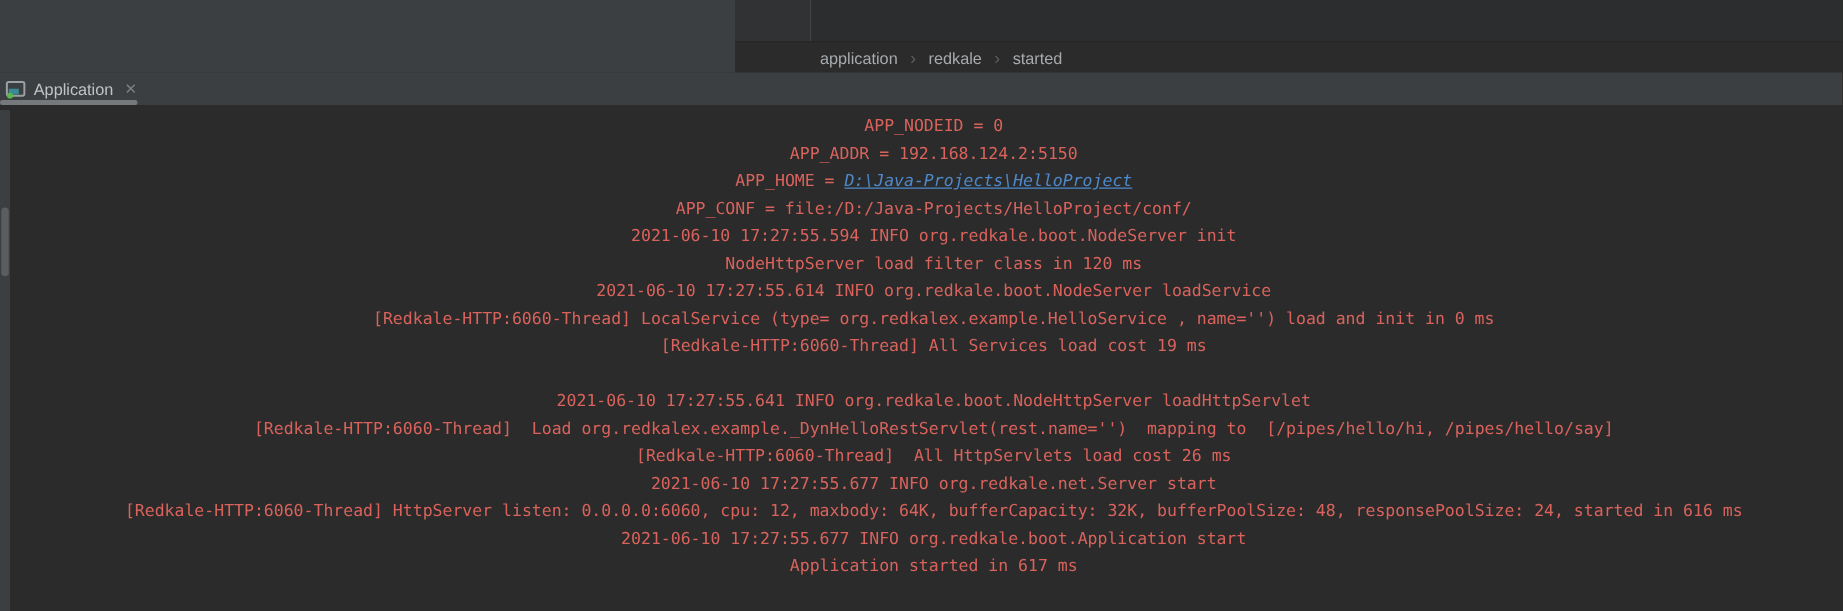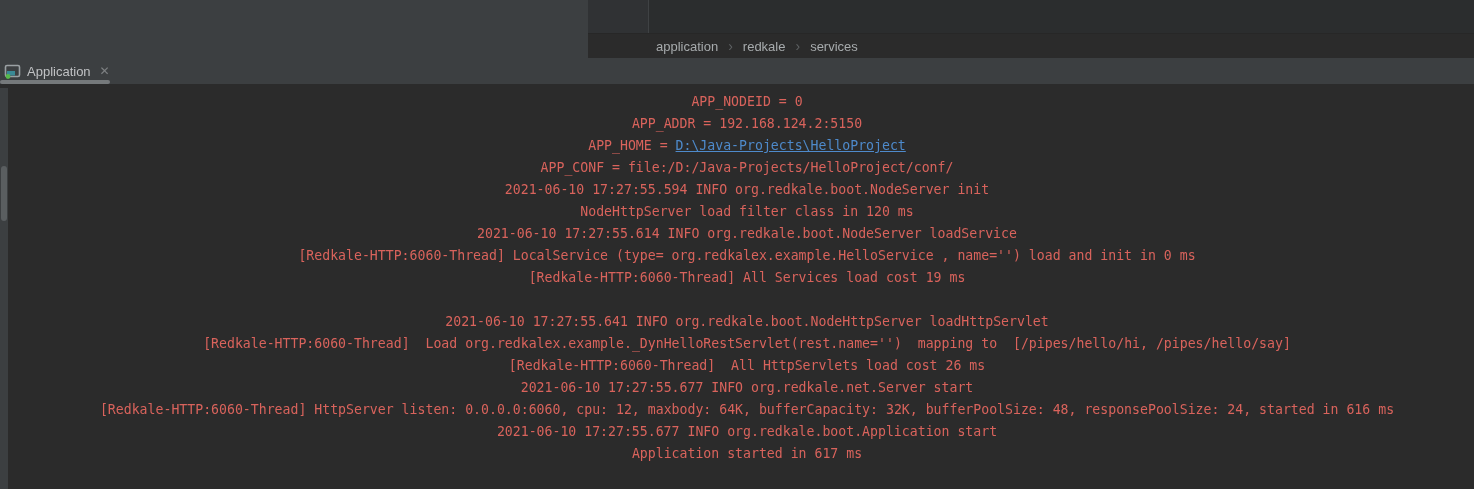--- a/index.html
+++ b/index.html
@@ -32,36 +32,36 @@
   .console-gutter{position:absolute;left:0;top:0;width:8px;height:405px;background:var(--panel,#3c3f41);}
   .gutter-thumb{position:absolute;left:1px;top:78px;width:6px;height:55px;background:#5a5e60;border-radius:3px;}
   .console-output{
     position:absolute;left:20px;top:3px;right:0;
     font-family:"DejaVu Sans Mono","Liberation Mono",monospace;
     font-size:13.2px;line-height:22px;white-space:pre;
     color:var(--err,#d9635c);
   }
   .console-line{height:22px;}
   .seg-err{color:var(--err,#d9635c);}
-  .seg-link{color:var(--link,#4e8acb);text-decoration:underline;cursor:pointer;}
+  .seg-link{color:var(--link,#4e8acb);text-decoration:underline;cursor:pointer;font-style:italic;}
 </style>
 </head>
 <body>
 
 <div class="top-row">
   <div class="top-left-panel"></div>
   <div class="editor-strip">
     <div class="editor-gutter"></div>
   </div>
   <div class="breadcrumb-bar">
     <span class="crumb">application</span>
     <span class="crumb-sep">›</span>
     <span class="crumb">redkale</span>
     <span class="crumb-sep">›</span>
-    <span class="crumb">services</span>
+    <span class="crumb">started</span>
   </div>
 </div>
 
 <div class="tab-bar">
   <div class="tab">
     <span class="tab-icon">
       <svg width="17" height="15" viewBox="0 0 17 15">
         <rect x="1.5" y="1.5" width="14" height="11" rx="1.5" fill="none" stroke="#9aa0a3" stroke-width="1.6"></rect>
         <rect x="3" y="7" width="8" height="4.5" fill="#3a8a96"></rect>
         <circle cx="4" cy="12.5" r="2.4" fill="#57b94c"></circle>

